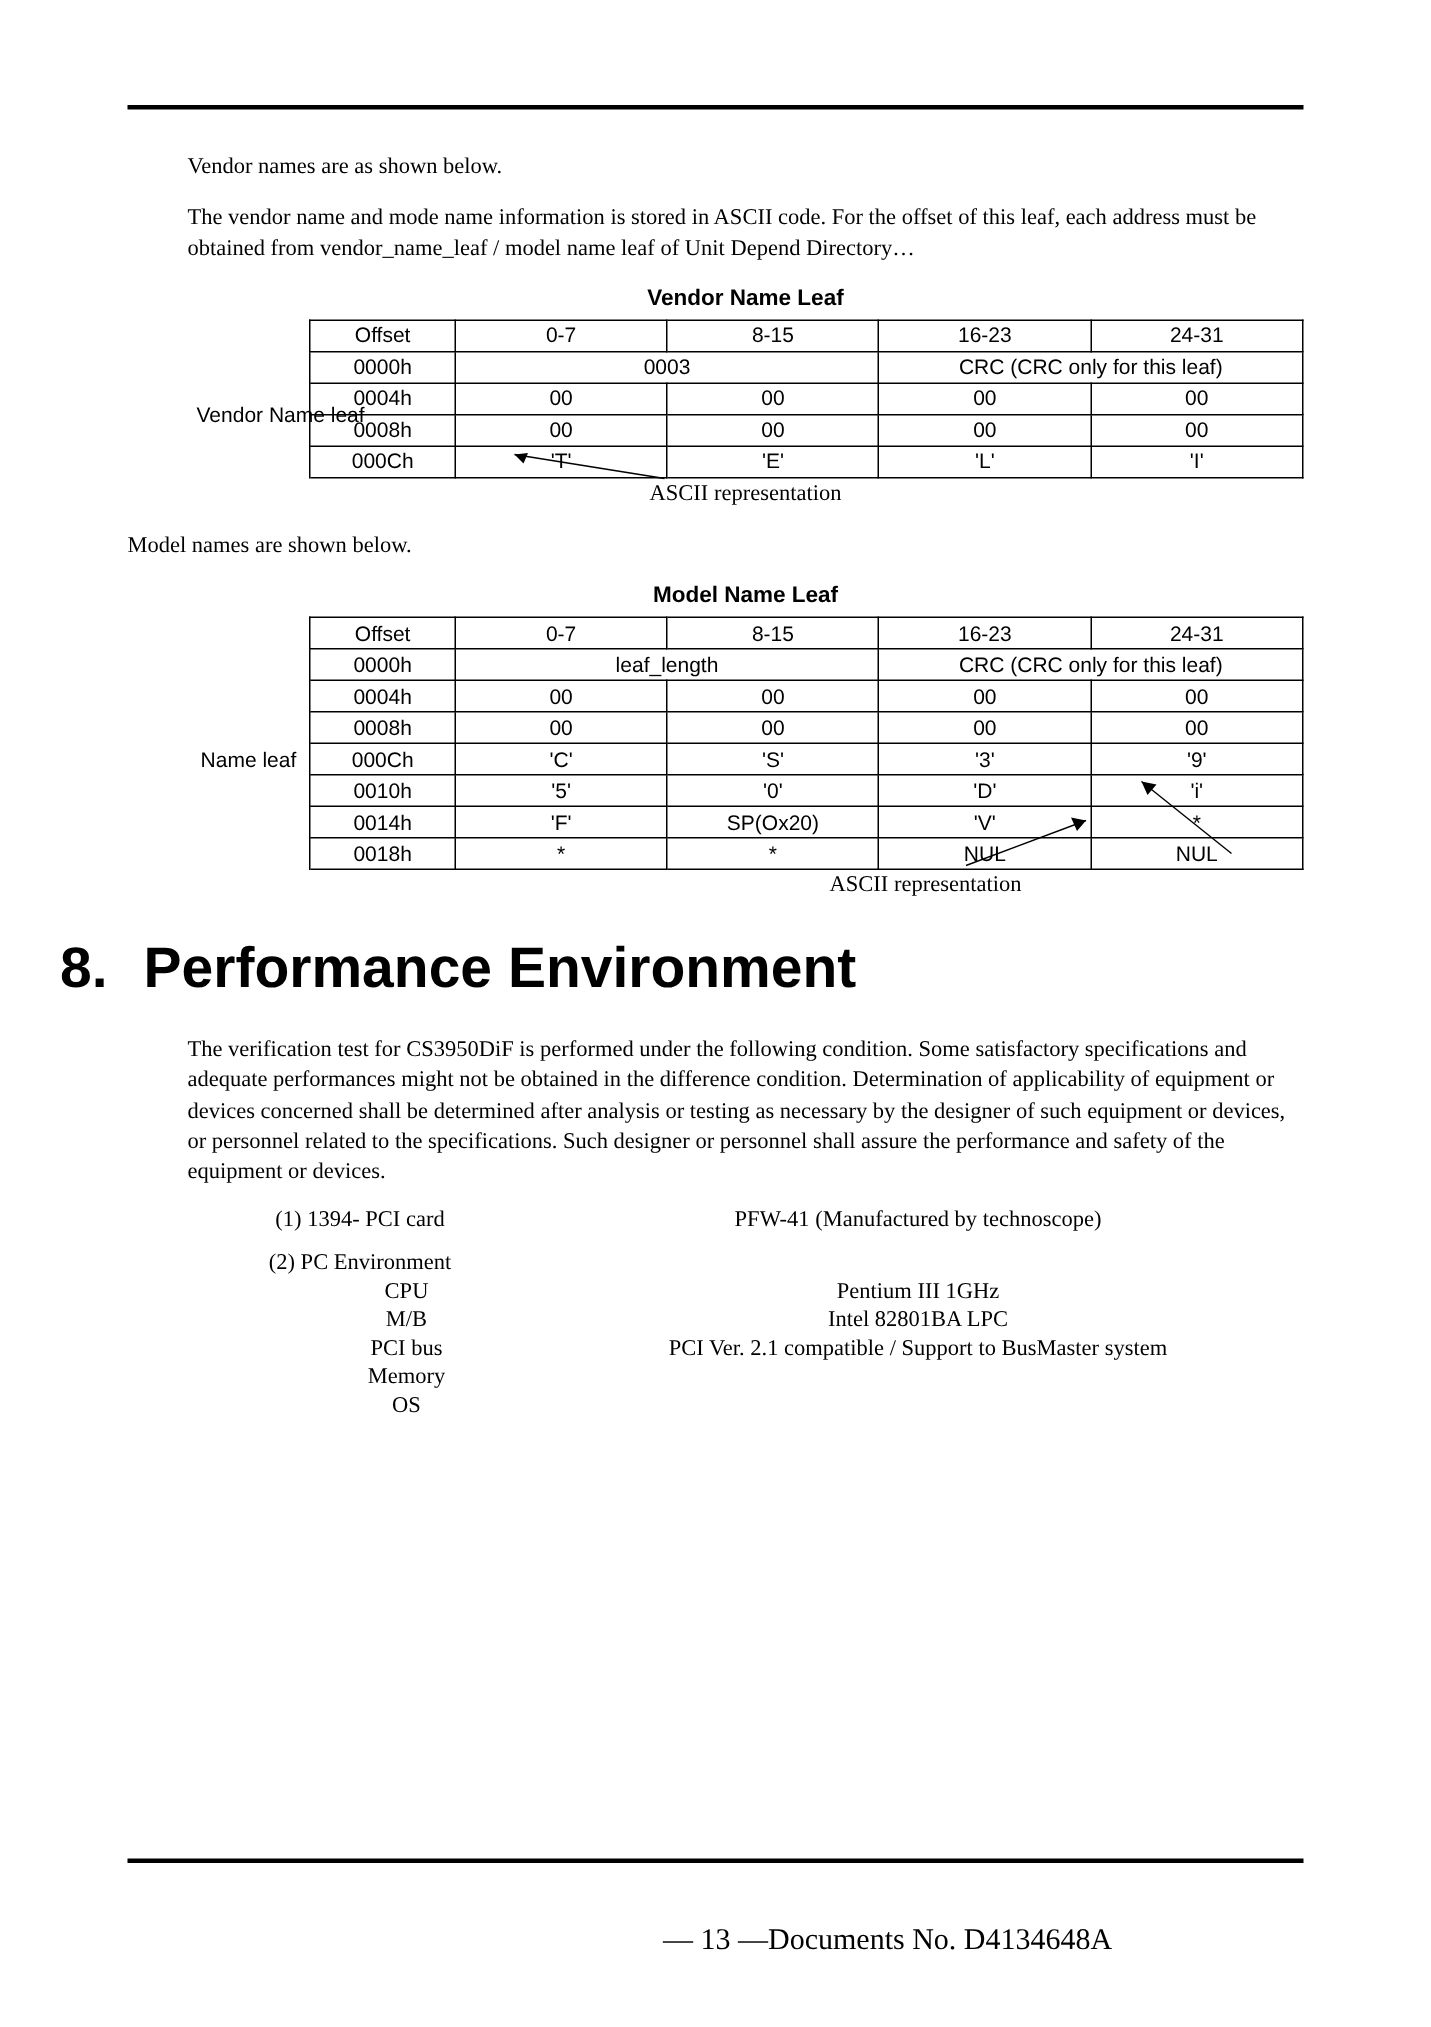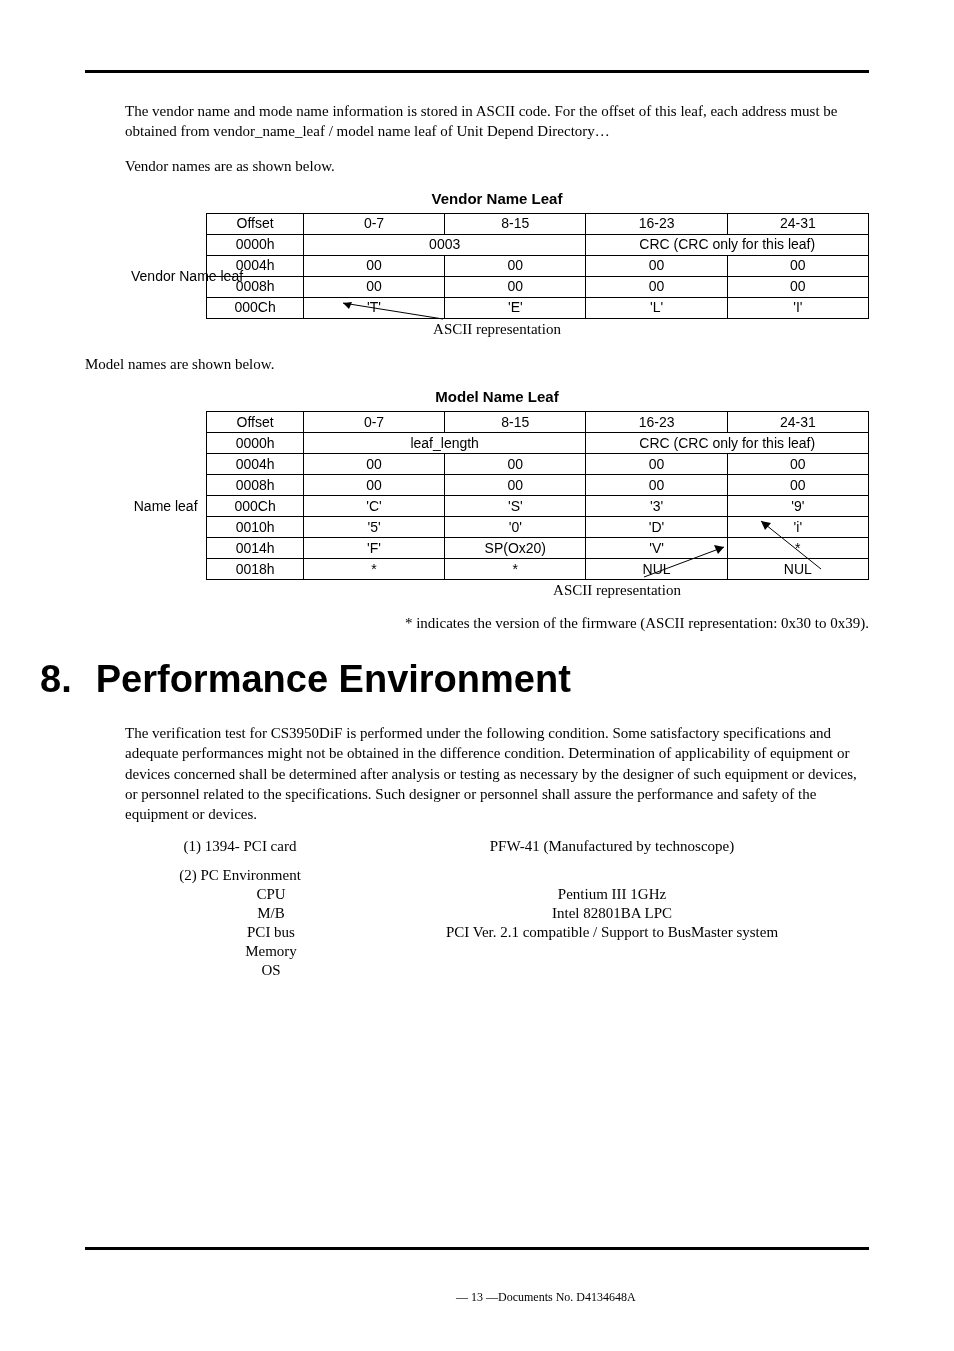--- a/index.html
+++ b/index.html
@@ -50,36 +50,36 @@
   .spec-list { margin-left: 0; text-align: center; }
   .spec-row { display: flex; margin-bottom: 2px; }
   .spec-label { width: 230px; flex: 0 0 230px; }
   .spec-label.indent { padding-left: 62px; width: 230px; }
   .spec-val { flex: 1; }
   .bottom-area {
     position: absolute;
     left: 85px; right: 85px; bottom: 46px;
   }
   .bottom-rule { border-top: 3px solid #000; margin-bottom: 40px; }
-  .footer-row { display: flex; justify-content: space-between; font-size: 12px; }
+  .footer-row { display: flex; justify-content: space-between; font-size: 20px; }
   .page-num { }
   .doc-no { }
   .tbl-wrap { position: relative; }
   col.c-side { width: 11%; }
   col.c-off  { width: 13%; }
   col.c-data { width: 19%; }
 </style>
 </head>
 <body>
 
 <div class="top-rule"></div>
 
 <div class="indent-block">
+  <p class="body">Vendor names are as shown below.</p>
   <p class="body">The vendor name and mode name information is stored in ASCII code. For the offset of this leaf, each address must be obtained from vendor_name_leaf / model name leaf of Unit Depend Directory…</p>
-  <p class="body">Vendor names are as shown below.</p>
 
   <div class="table-title">Vendor Name Leaf</div>
 
   <div class="tbl-wrap">
     <table class="leaf">
       <colgroup>
         <col class="c-side">
           <col class="c-off">
           <col class="c-data">
           <col class="c-data">
@@ -212,21 +212,20 @@
     </svg>
     <svg class="arrow-svg" style="right:130px; top:128px;" width="110" height="45">
       <line x1="95" y1="8" x2="15" y2="38" stroke="#000" stroke-width="1"></line>
       <polygon points="95,8 85,6 89,15" fill="#000"></polygon>
     </svg>
   </div>
   <div class="caption-row" style="text-align:center; padding-left:240px;">
     <span class="lbl">ASCII representation</span>
   </div>
 
-  <p class="footnote-star">* indicates the version of the firmware (ASCII representation: 0x30 to 0x39).</p>
 </div>
 
 <div class="h1-row">
   <span class="h1-num">8.</span>
   <span class="h1-title">Performance Environment</span>
 </div>
 
 <div class="indent-block">
   <p class="body">The verification test for CS3950DiF is performed under the following condition. Some satisfactory specifications and adequate performances might not be obtained in the difference condition. Determination of applicability of equipment or devices concerned shall be determined after analysis or testing as necessary by the designer of such equipment or devices, or personnel related to the specifications. Such designer or personnel shall assure the performance and safety of the equipment or devices.</p>
 

